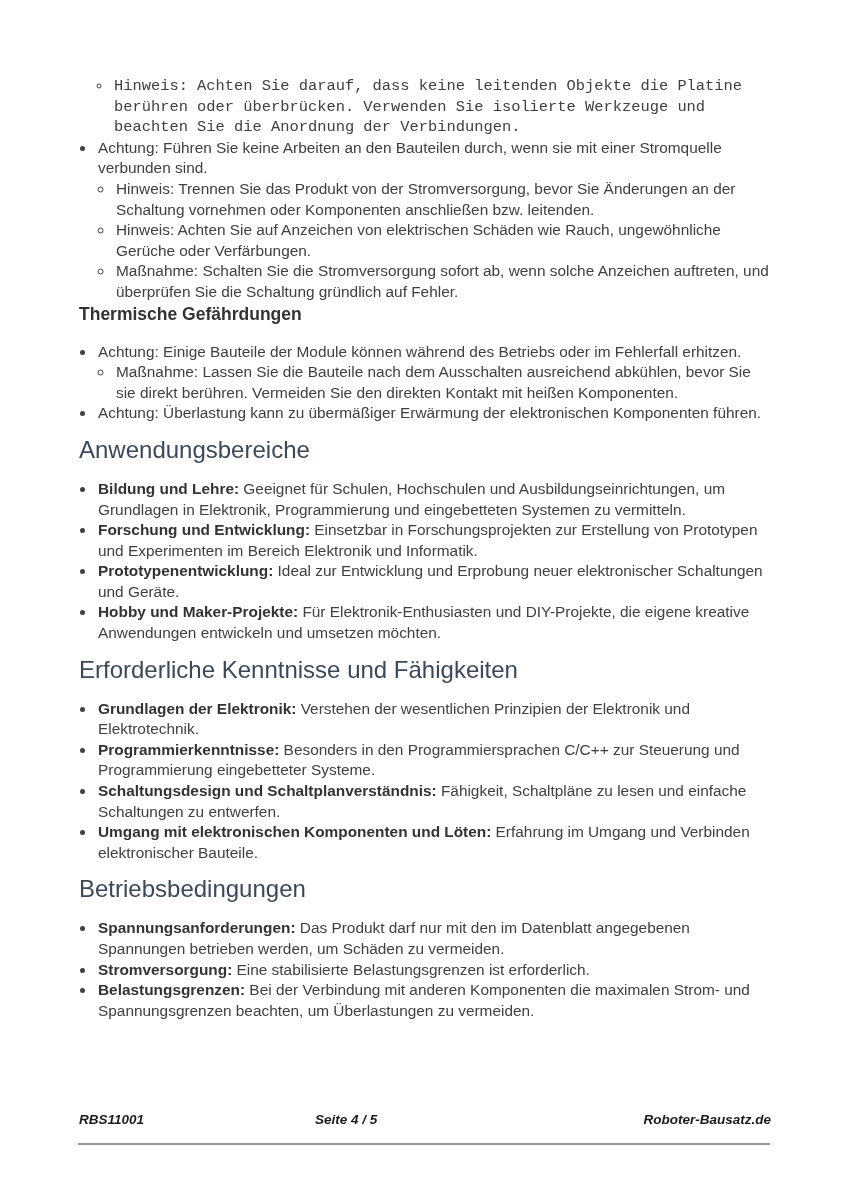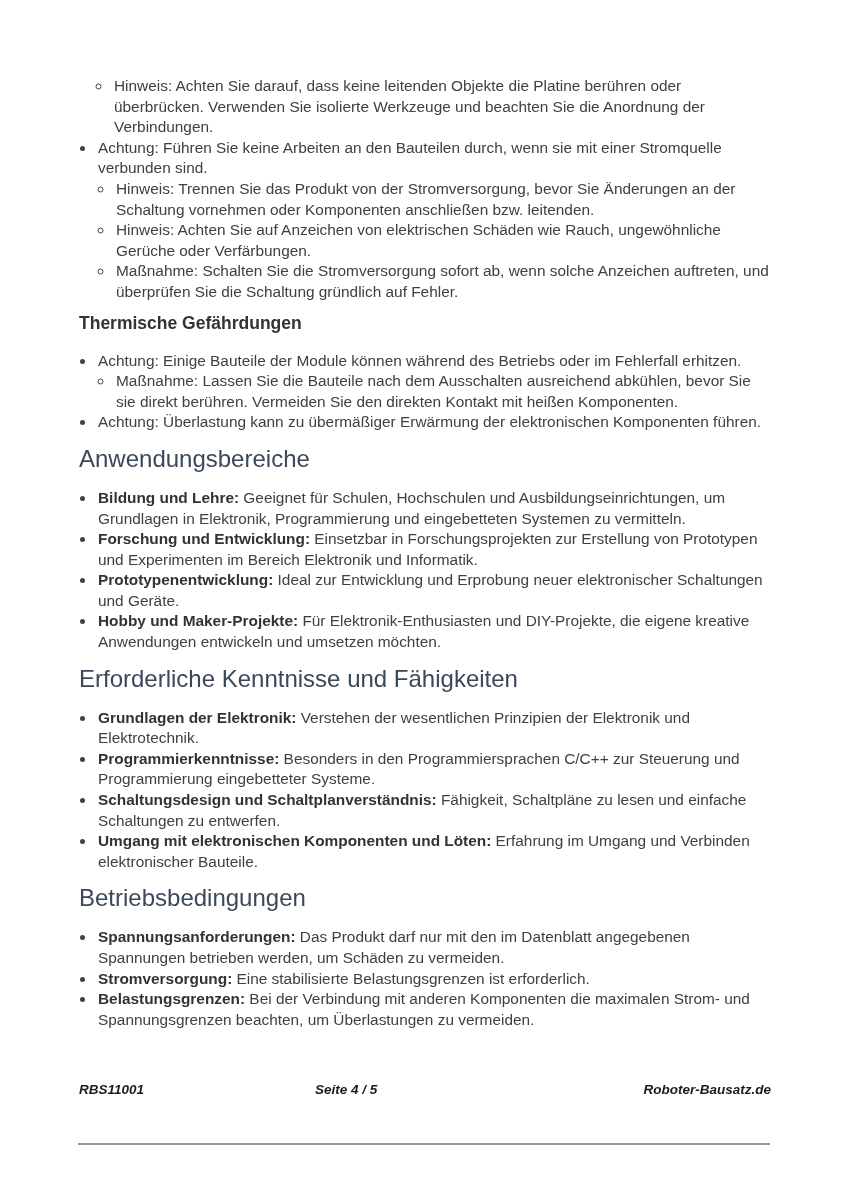--- a/index.html
+++ b/index.html
@@ -14,45 +14,45 @@
   .content {
     position: absolute;
     left: 79px; top: 76px;
     width: 692px;
     font-size: 15.4px;
     line-height: 20.6px;
   }
   ul { margin: 0; }
   ul.main { list-style: disc; padding-left: 17px; }
   ul.sub { list-style: circle; padding-left: 16px; }
-  ul.sub.standalone { padding-left: 33px; }
+  ul.sub.standalone { padding-left: 33px; font-family: Liberation Mono, monospace; }
   li { padding-left: 2px; }
   li::marker { color: #404040; }
   .term { font-weight: bold; color: #333333; }
   h2 {
     font-size: 24px; line-height: 29px;
     font-weight: normal;
     color: #3b4859;
     margin: 11px 0 15px 0;
   }
   h3 {
     font-size: 17.5px; line-height: 22px;
     font-weight: bold;
     color: #333333;
-    margin: 9px 0 17px 0;
+    margin: 0 0 17px 0;
   }
   .footer-rule {
     position: absolute;
     left: 78px; top: 1143px;
     width: 692px; height: 2px;
     background: #999999;
   }
   .footer {
     position: absolute;
-    left: 79px; top: 1082px;
+    left: 79px; top: 1112px;
     width: 692px;
     display: flex;
     font-size: 13.5px;
     font-weight: bold;
     font-style: italic;
     color: #1c1c1c;
     gap: 16px;
   }
   .f-left   { flex: 1; text-align: left; }
   .f-center { flex: 1; }

